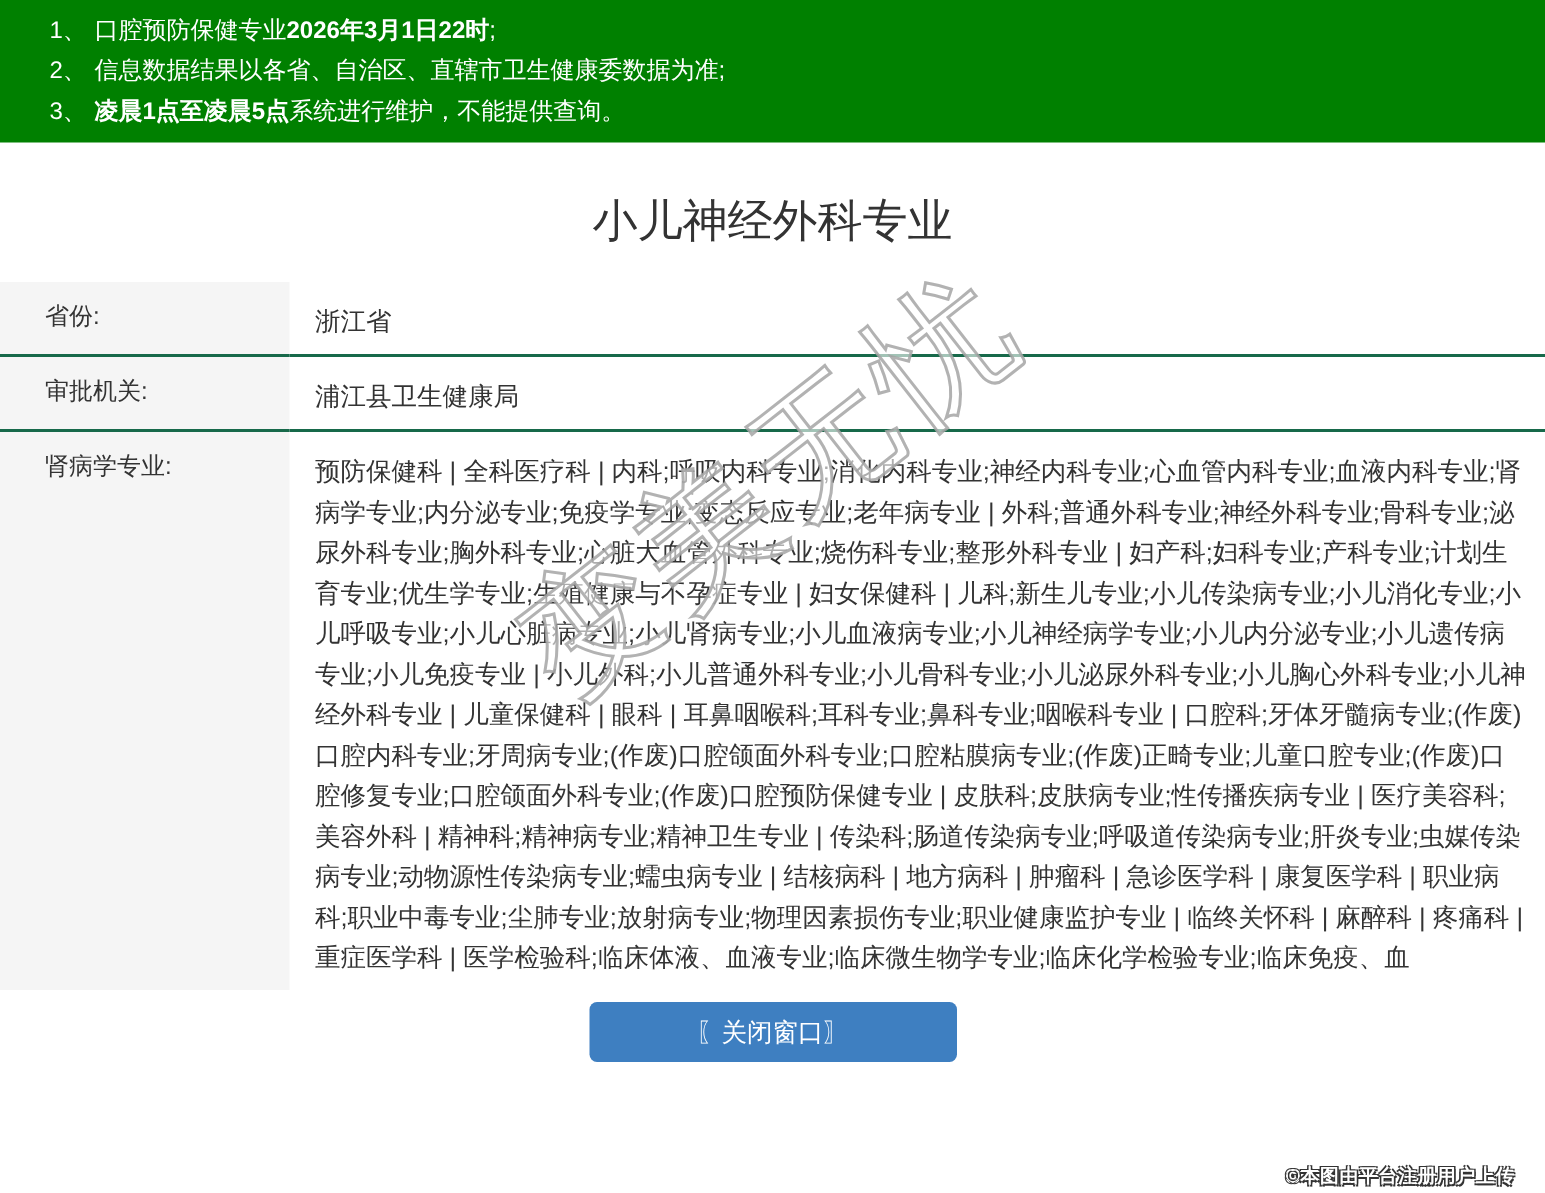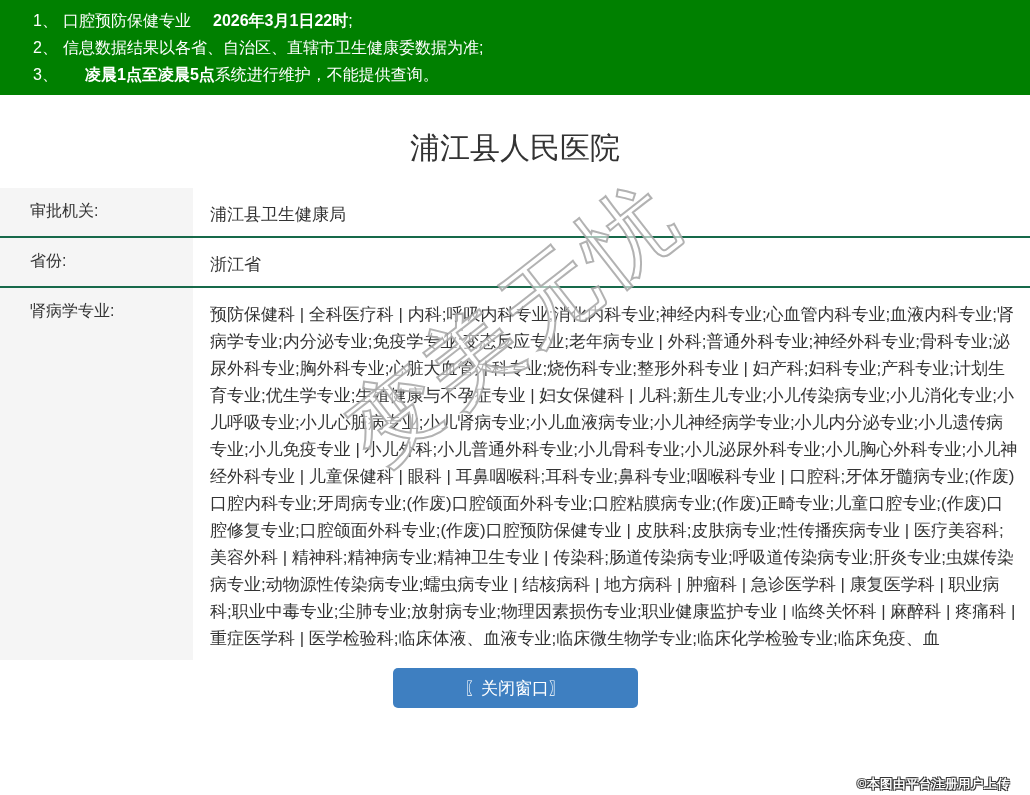--- a/index.html
+++ b/index.html
@@ -8,21 +8,21 @@
     font-family:"Liberation Sans","DejaVu Sans",sans-serif;
     background:#ffffff; color:#333333; overflow:hidden;
   }
   .page { position:relative; width:1030px; height:795px; background:#fff; overflow:hidden; }
 
   
   .banner { background:#008000; color:#ffffff; padding:7px 0 7px 0; }
   .banner ol { list-style:none; padding-left:33px; }
   .banner li { font-size:16px; line-height:27px; white-space:nowrap; }
   .banner .num { display:inline-block; min-width:30px; }
-  .banner b { font-weight:bold;margin-left:22px; }
+  .banner b { font-weight:bold; }
 
   
   .title {
     margin-top:32px; height:42px; line-height:42px;
     text-align:center; font-size:30px; font-weight:400; color:#333;
   }
 
   
   table.info { width:1030px; border-collapse:collapse; margin-top:19px; table-layout:fixed; }
   table.info tr + tr td { border-top:2px solid #17694a; }
@@ -66,31 +66,31 @@
 <div class="page">
 
   <div class="banner">
     <ol>
       <li><span class="num">1、</span><span>口腔预防保健专业</span><b>2026年3月1日22时</b><span>;</span></li>
       <li><span class="num">2、</span><span>信息数据结果以各省、自治区、直辖市卫生健康委数据为准;</span><b></b><span></span></li>
       <li><span class="num">3、</span><span></span><b>凌晨1点至凌晨5点</b><span>系统进行维护，不能提供查询。</span></li>
     </ol>
   </div>
 
-  <h1 class="title">浦江县人民医院</h1>
+  <h1 class="title">小儿神经外科专业</h1>
 
   <table class="info">
     <tbody>
       <tr>
+        <td class="lbl">省份:</td>
+        <td class="val">浙江省</td>
+      </tr>
+      <tr>
         <td class="lbl">审批机关:</td>
         <td class="val">浦江县卫生健康局</td>
-      </tr>
-      <tr>
-        <td class="lbl">省份:</td>
-        <td class="val">浙江省</td>
       </tr>
       <tr>
         <td class="lbl">肾病学专业:</td>
         <td class="val">预防保健科 | 全科医疗科 | 内科;呼吸内科专业;消化内科专业;神经内科专业;心血管内科专业;血液内科专业;肾病学专业;内分泌专业;免疫学专业;变态反应专业;老年病专业 | 外科;普通外科专业;神经外科专业;骨科专业;泌尿外科专业;胸外科专业;心脏大血管外科专业;烧伤科专业;整形外科专业 | 妇产科;妇科专业;产科专业;计划生育专业;优生学专业;生殖健康与不孕症专业 | 妇女保健科 | 儿科;新生儿专业;小儿传染病专业;小儿消化专业;小儿呼吸专业;小儿心脏病专业;小儿肾病专业;小儿血液病专业;小儿神经病学专业;小儿内分泌专业;小儿遗传病专业;小儿免疫专业 | 小儿外科;小儿普通外科专业;小儿骨科专业;小儿泌尿外科专业;小儿胸心外科专业;小儿神经外科专业 | 儿童保健科 | 眼科 | 耳鼻咽喉科;耳科专业;鼻科专业;咽喉科专业 | 口腔科;牙体牙髓病专业;(作废)口腔内科专业;牙周病专业;(作废)口腔颌面外科专业;口腔粘膜病专业;(作废)正畸专业;儿童口腔专业;(作废)口腔修复专业;口腔颌面外科专业;(作废)口腔预防保健专业 | 皮肤科;皮肤病专业;性传播疾病专业 | 医疗美容科;美容外科 | 精神科;精神病专业;精神卫生专业 | 传染科;肠道传染病专业;呼吸道传染病专业;肝炎专业;虫媒传染病专业;动物源性传染病专业;蠕虫病专业 | 结核病科 | 地方病科 | 肿瘤科 | 急诊医学科 | 康复医学科 | 职业病科;职业中毒专业;尘肺专业;放射病专业;物理因素损伤专业;职业健康监护专业 | 临终关怀科 | 麻醉科 | 疼痛科 | 重症医学科 | 医学检验科;临床体液、血液专业;临床微生物学专业;临床化学检验专业;临床免疫、血</td>
       </tr>
     </tbody>
   </table>
 
   <div class="btn-wrap">
     <button class="close-btn">〖关闭窗口〗</button>

